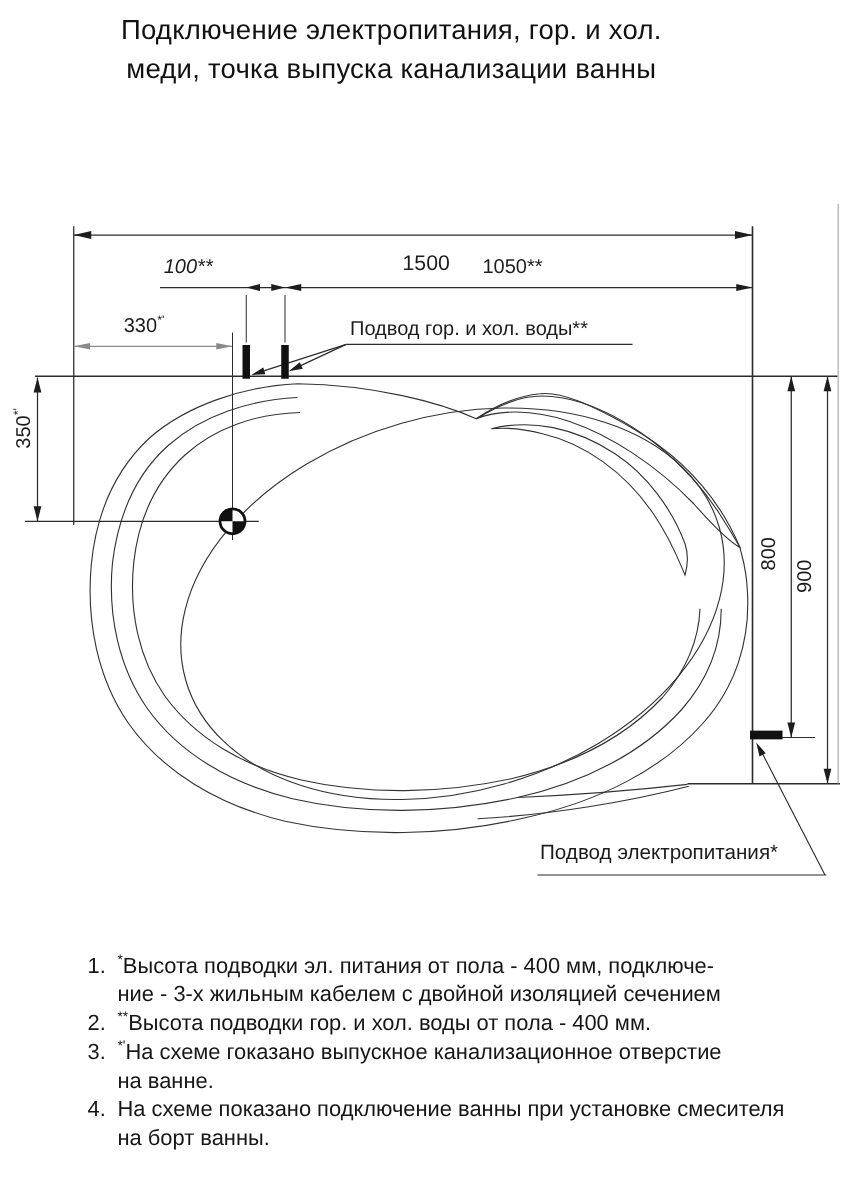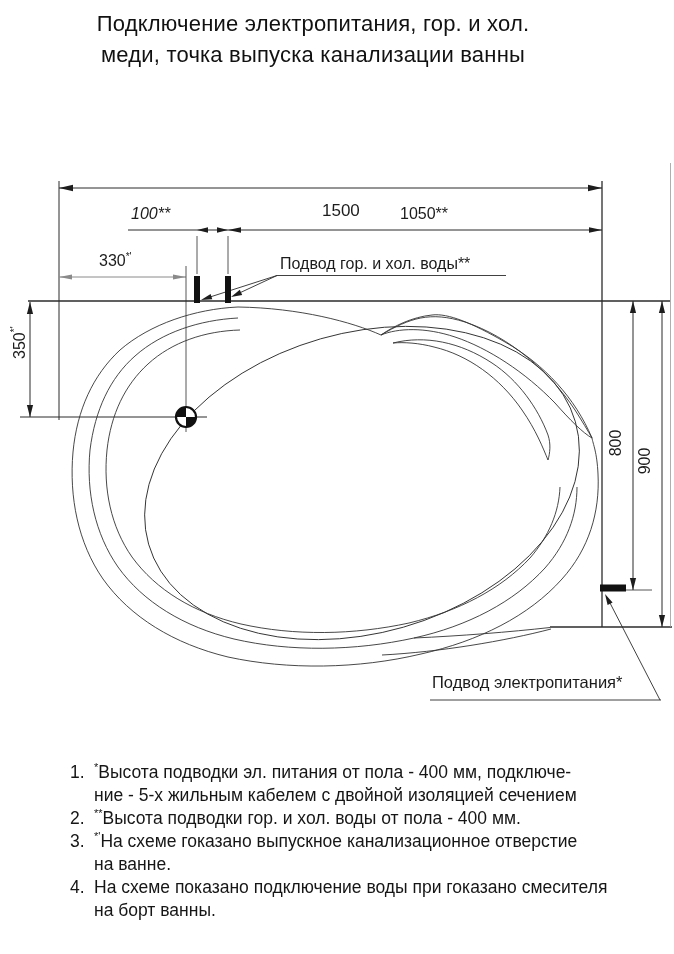--- a/index.html
+++ b/index.html
@@ -102,52 +102,52 @@
 
     <g fill="#111" stroke="none">
       <rect x="194" y="276" width="6" height="27"></rect>
       <rect x="225" y="276" width="6" height="27"></rect>
       <rect x="600" y="584.5" width="26" height="7"></rect>
     </g>
   </svg>
 
   <div class="dimlabel" style="left:322px;top:162px;font-size:17px;margin-top:39px;">1500</div>
   <div class="dimlabel" style="left:131px;top:205px;font-style:italic;">100**</div>
-  <div class="dimlabel" style="left:400px;top:205px;">1050**</div>
+  <div class="dimlabel" style="left:386px;top:205px;">1050**</div>
   <div class="dimlabel" style="left:99px;top:251px;text-align:right;"><span>330</span><sup>*'</sup></div>
   <div class="dimlabel rot" style="left:-13px;top:333px;"><span>350</span><sup>*'</sup></div>
   <div class="dimlabel rot" style="left:584px;top:434px;">800</div>
   <div class="dimlabel rot" style="left:613px;top:452px;">900</div>
 
   <div class="callout" style="left:280px;top:255px;">Подвод гор. и хол. воды**</div>
   <div class="callout" style="left:432px;top:673px;font-size:16.5px;">Подвод электропитания*</div>
 
   <div class="notes">
     <div class="note">
       <span class="num">1.</span>
       <span class="body">
         <sup>*</sup><span>Высота подводки эл. питания от пола - 400 мм, подключе-</span><br>
-        <span>ние - 5-х жильным кабелем с двойной изоляцией сечением</span><br>
+        <span>ние - 3-х жильным кабелем с двойной изоляцией сечением</span><br>
       </span>
     </div>
     <div class="note">
       <span class="num">2.</span>
       <span class="body">
         <sup>**</sup><span>Высота подводки гор. и хол. воды от пола - 400 мм.</span>
       </span>
     </div>
     <div class="note">
       <span class="num">3.</span>
       <span class="body">
         <sup>*'</sup><span>На схеме гоказано выпускное канализационное отверстие</span><br>
         <span>на ванне.</span>
       </span>
     </div>
     <div class="note">
       <span class="num">4.</span>
       <span class="body">
-        <sup></sup><span>На схеме показано подключение воды при гоказано смесителя</span><br>
+        <sup></sup><span>На схеме показано подключение ванны при установке смесителя</span><br>
         <span>на борт ванны.</span>
       </span>
     </div>
   </div>
 
 </div>
 
 </body></html>

